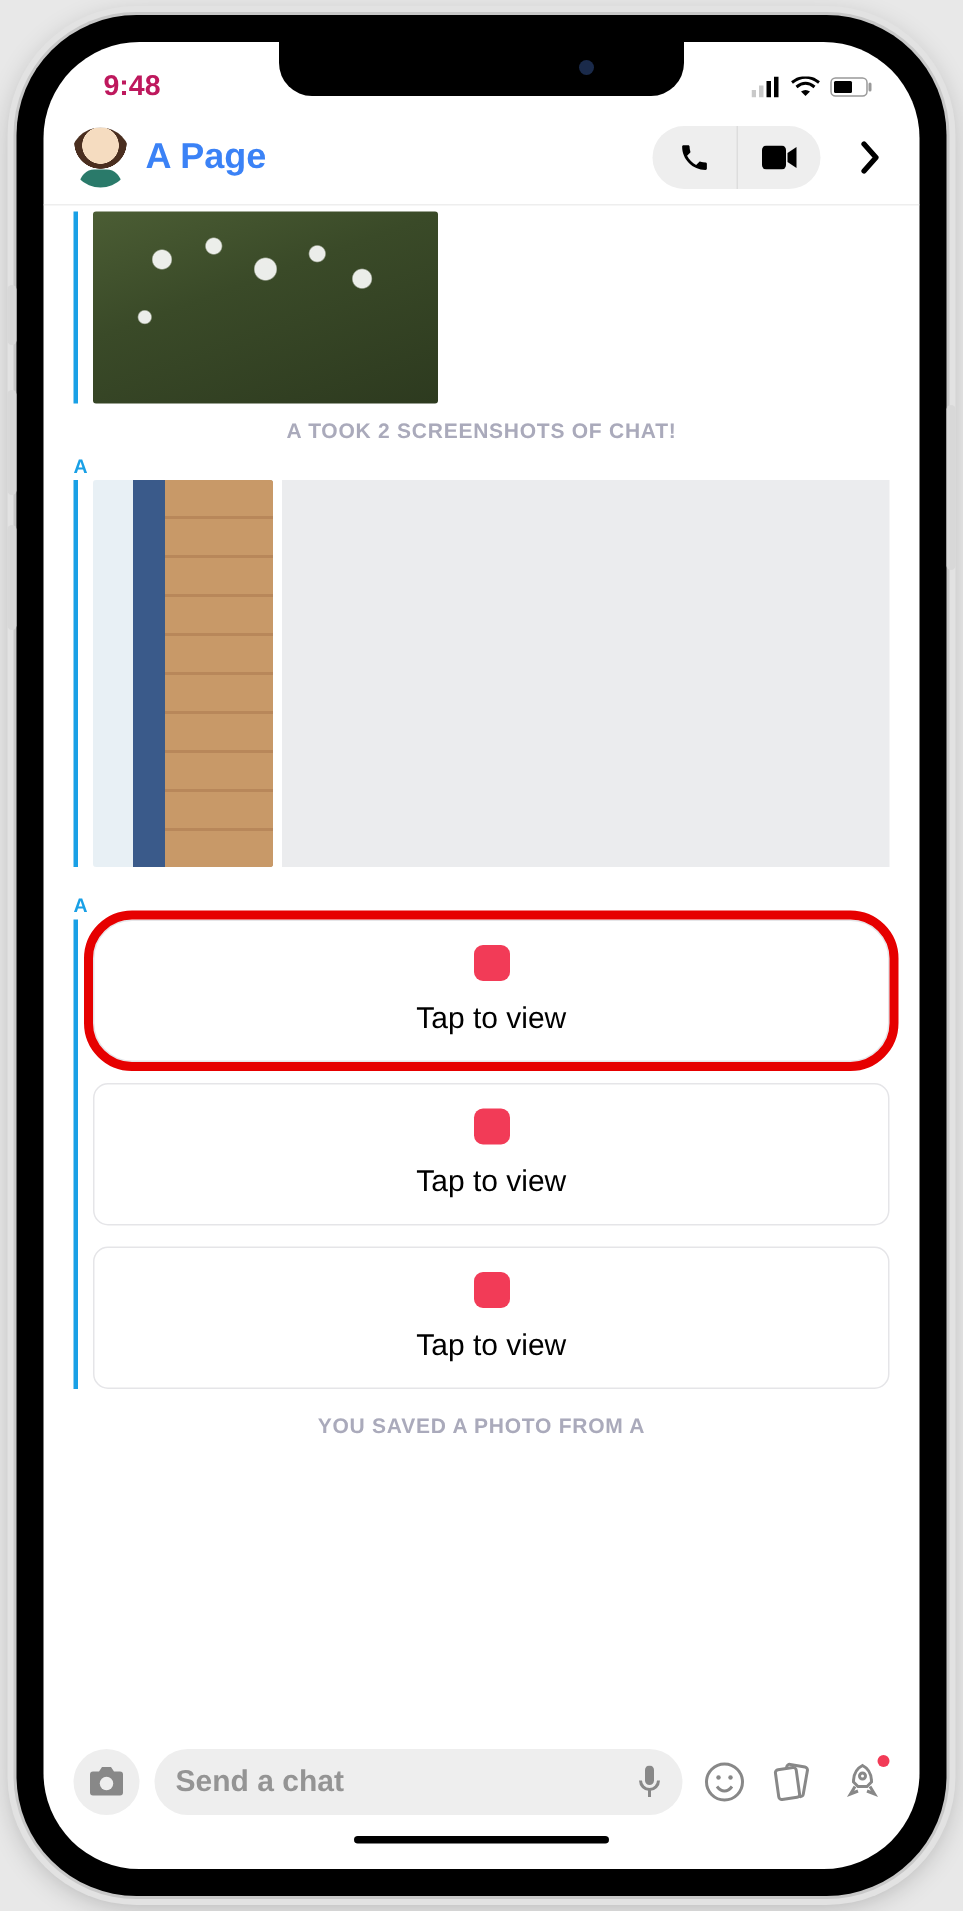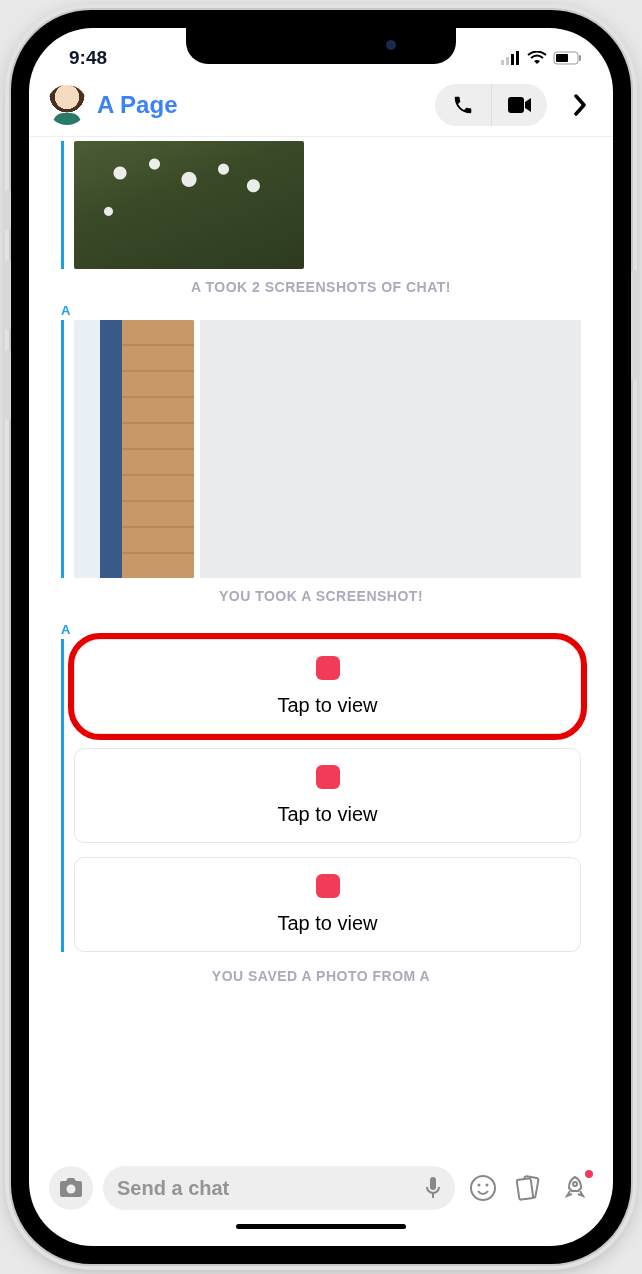--- a/index.html
+++ b/index.html
@@ -60,21 +60,21 @@
     background:#1a2a4a;
   }
   .status-bar {
     height: 50px;
     display: flex;
     justify-content: space-between;
     align-items: center;
     padding: 10px 30px 0 40px;
     font-weight: 600;
     font-size: 19px;
-    color: #0f172a;
+    color: #be185d;
   }
   .status-right { display: flex; align-items: center; gap: 6px; }
   .chat-header {
     display: flex;
     align-items: center;
     padding: 6px 18px 10px 18px;
     gap: 10px;
     border-bottom: 1px solid #eee;
   }
   .avatar {
@@ -109,21 +109,21 @@
     display: flex; align-items: center; justify-content: center;
   }
   .call-btn + .call-btn { border-left: 1px solid #ddd; }
   .chevron {
     padding: 0 8px 0 16px;
     display:flex; align-items:center;
   }
   .chat-body {
     flex: 1;
     overflow: hidden;
-    padding: 0 32px;
+    padding: 0 20px;
   }
   .thread-line {
     border-left: 3px solid #19a0e6;
     padding-left: 10px;
     margin-bottom: 6px;
   }
   .sender-label {
     color: #19a0e6;
     font-size: 13px;
     font-weight: 700;
@@ -320,21 +320,20 @@
       <div class="sys-msg">A TOOK 2 SCREENSHOTS OF CHAT!</div>
 
       <div class="sender-label">A</div>
       <div class="thread-line">
         <div class="img-block">
           <div class="img-thumb room"></div>
           <div class="img-placeholder"></div>
         </div>
       </div>
 
-      <div class="sys-msg">YOU TOOK A SCREENSHOT!</div>
 
       <div class="sender-label" style="margin-top:18px">A</div>
       <div class="thread-line">
         <div class="snap-card highlight">
           <div class="snap-square"></div>
           <span class="snap-label">Tap to view</span>
         </div>
         <div class="snap-card">
           <div class="snap-square"></div>
           <span class="snap-label">Tap to view</span>

